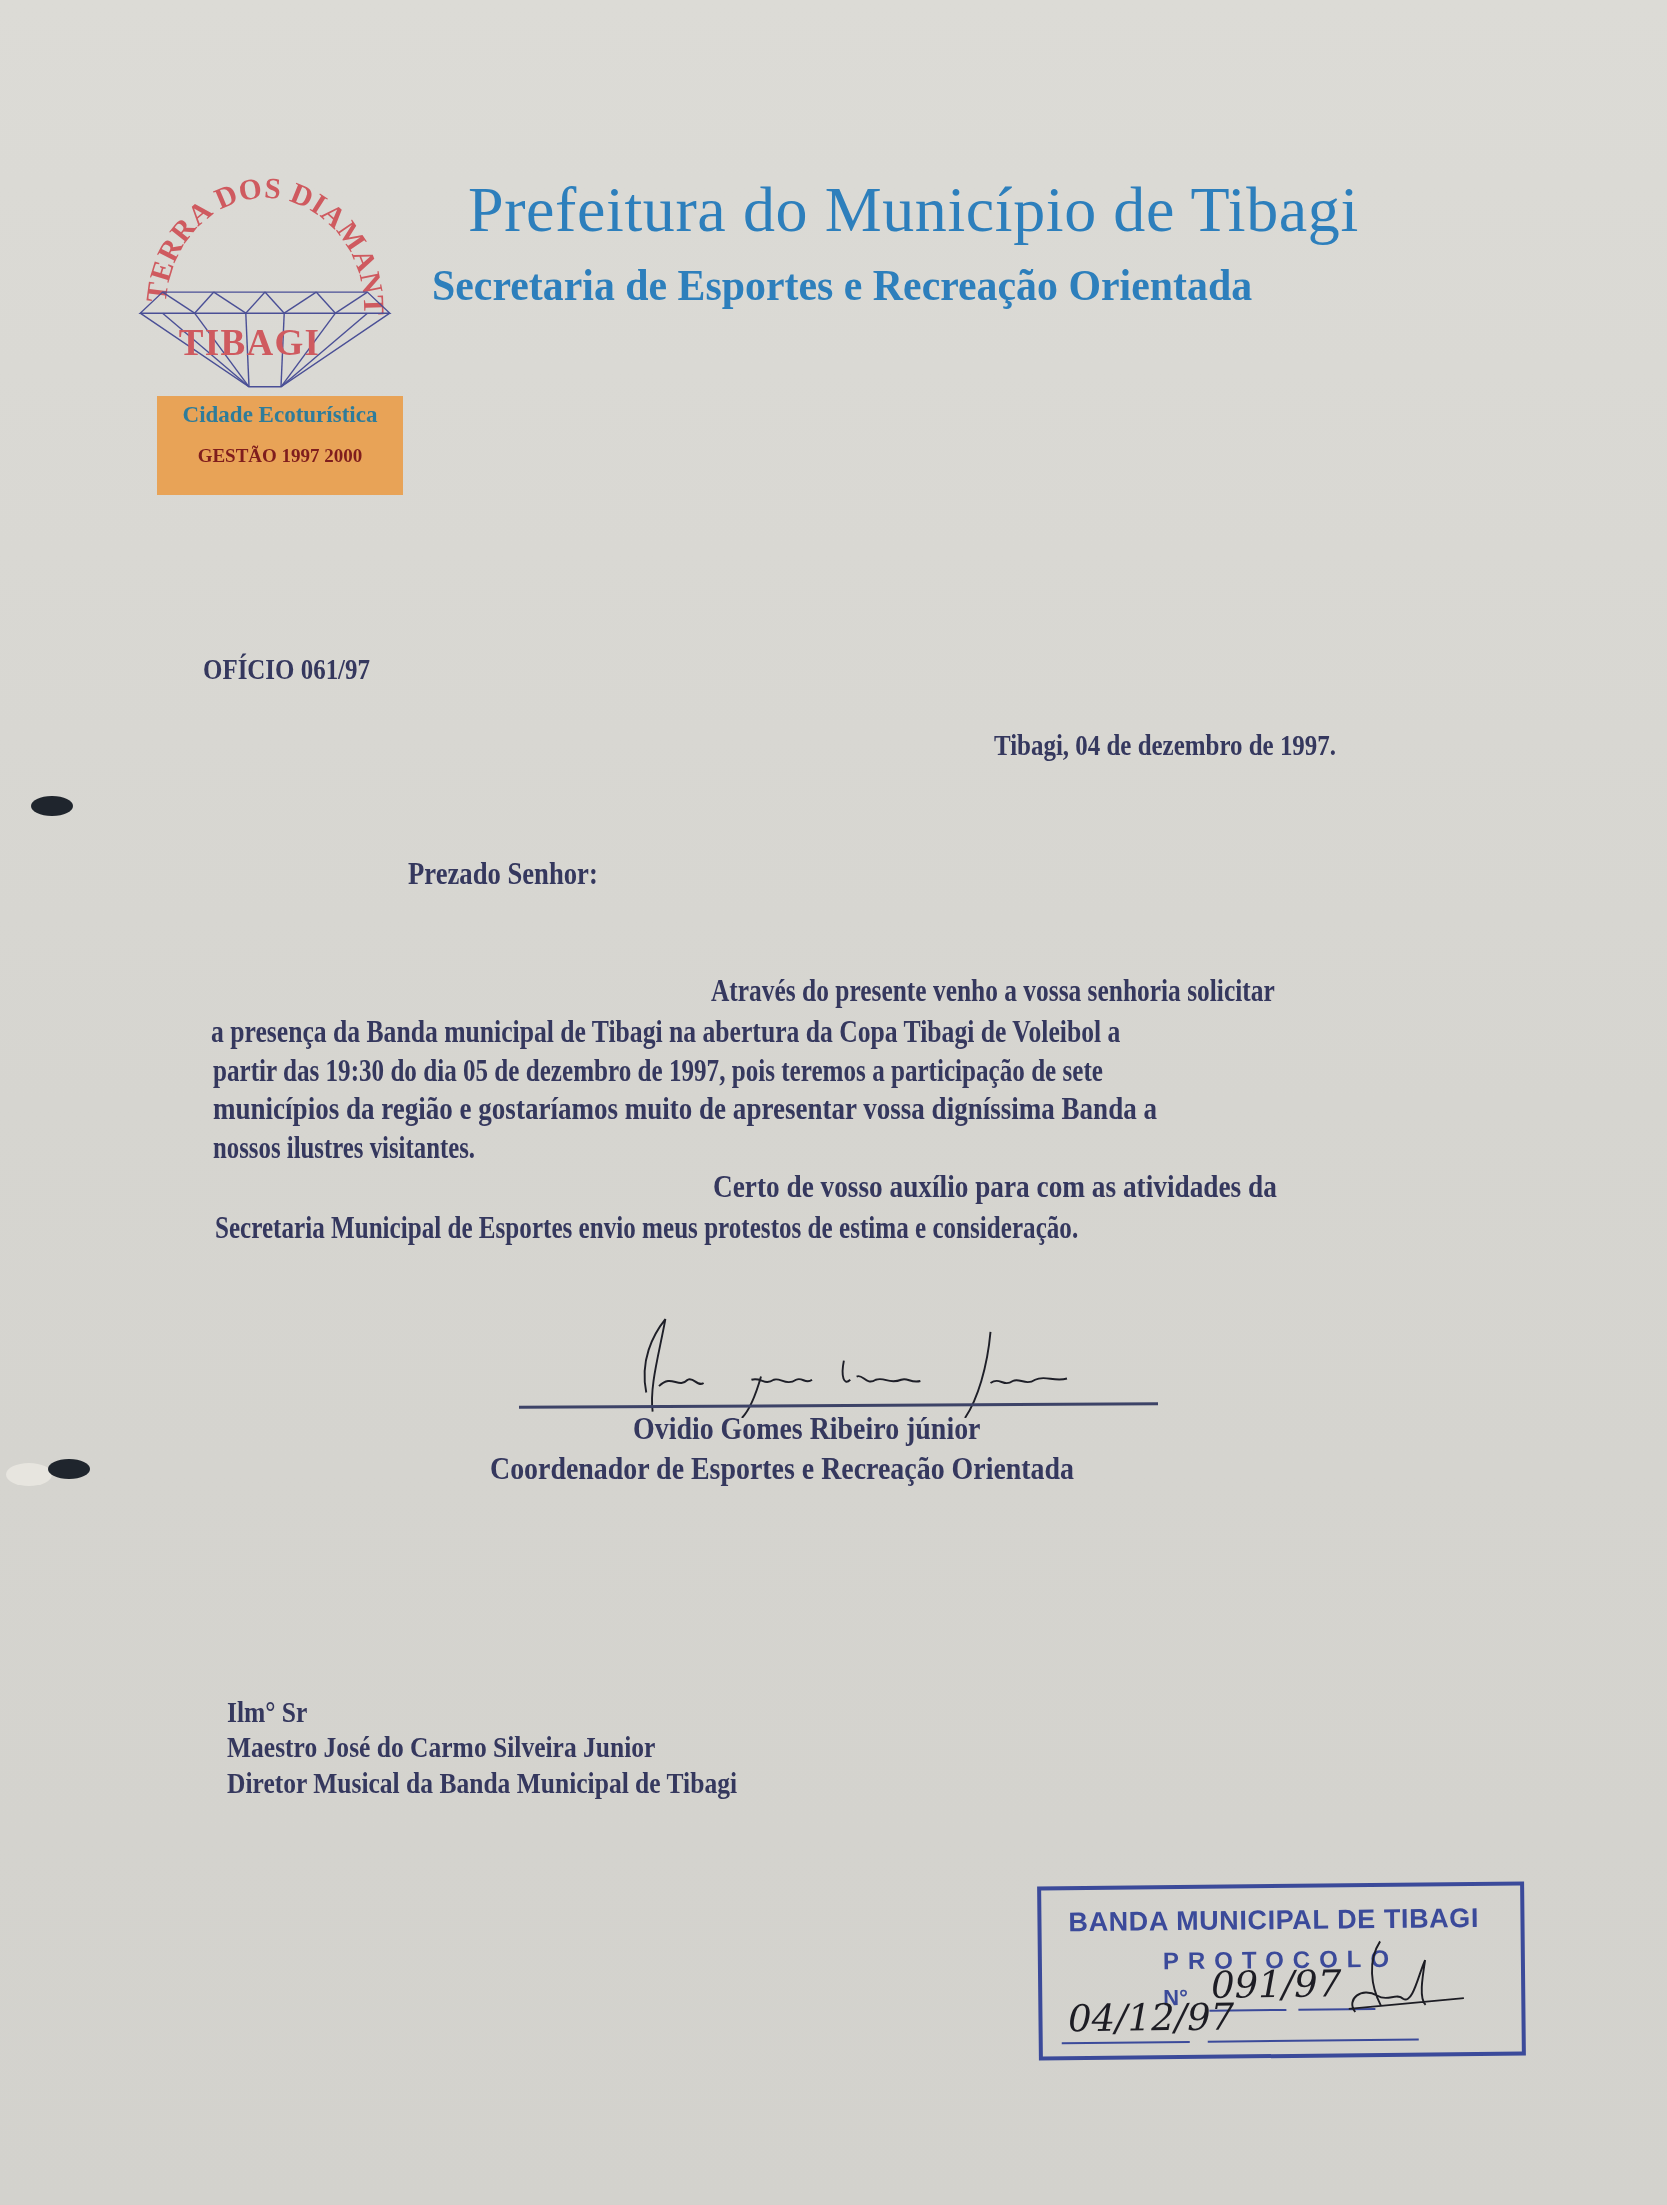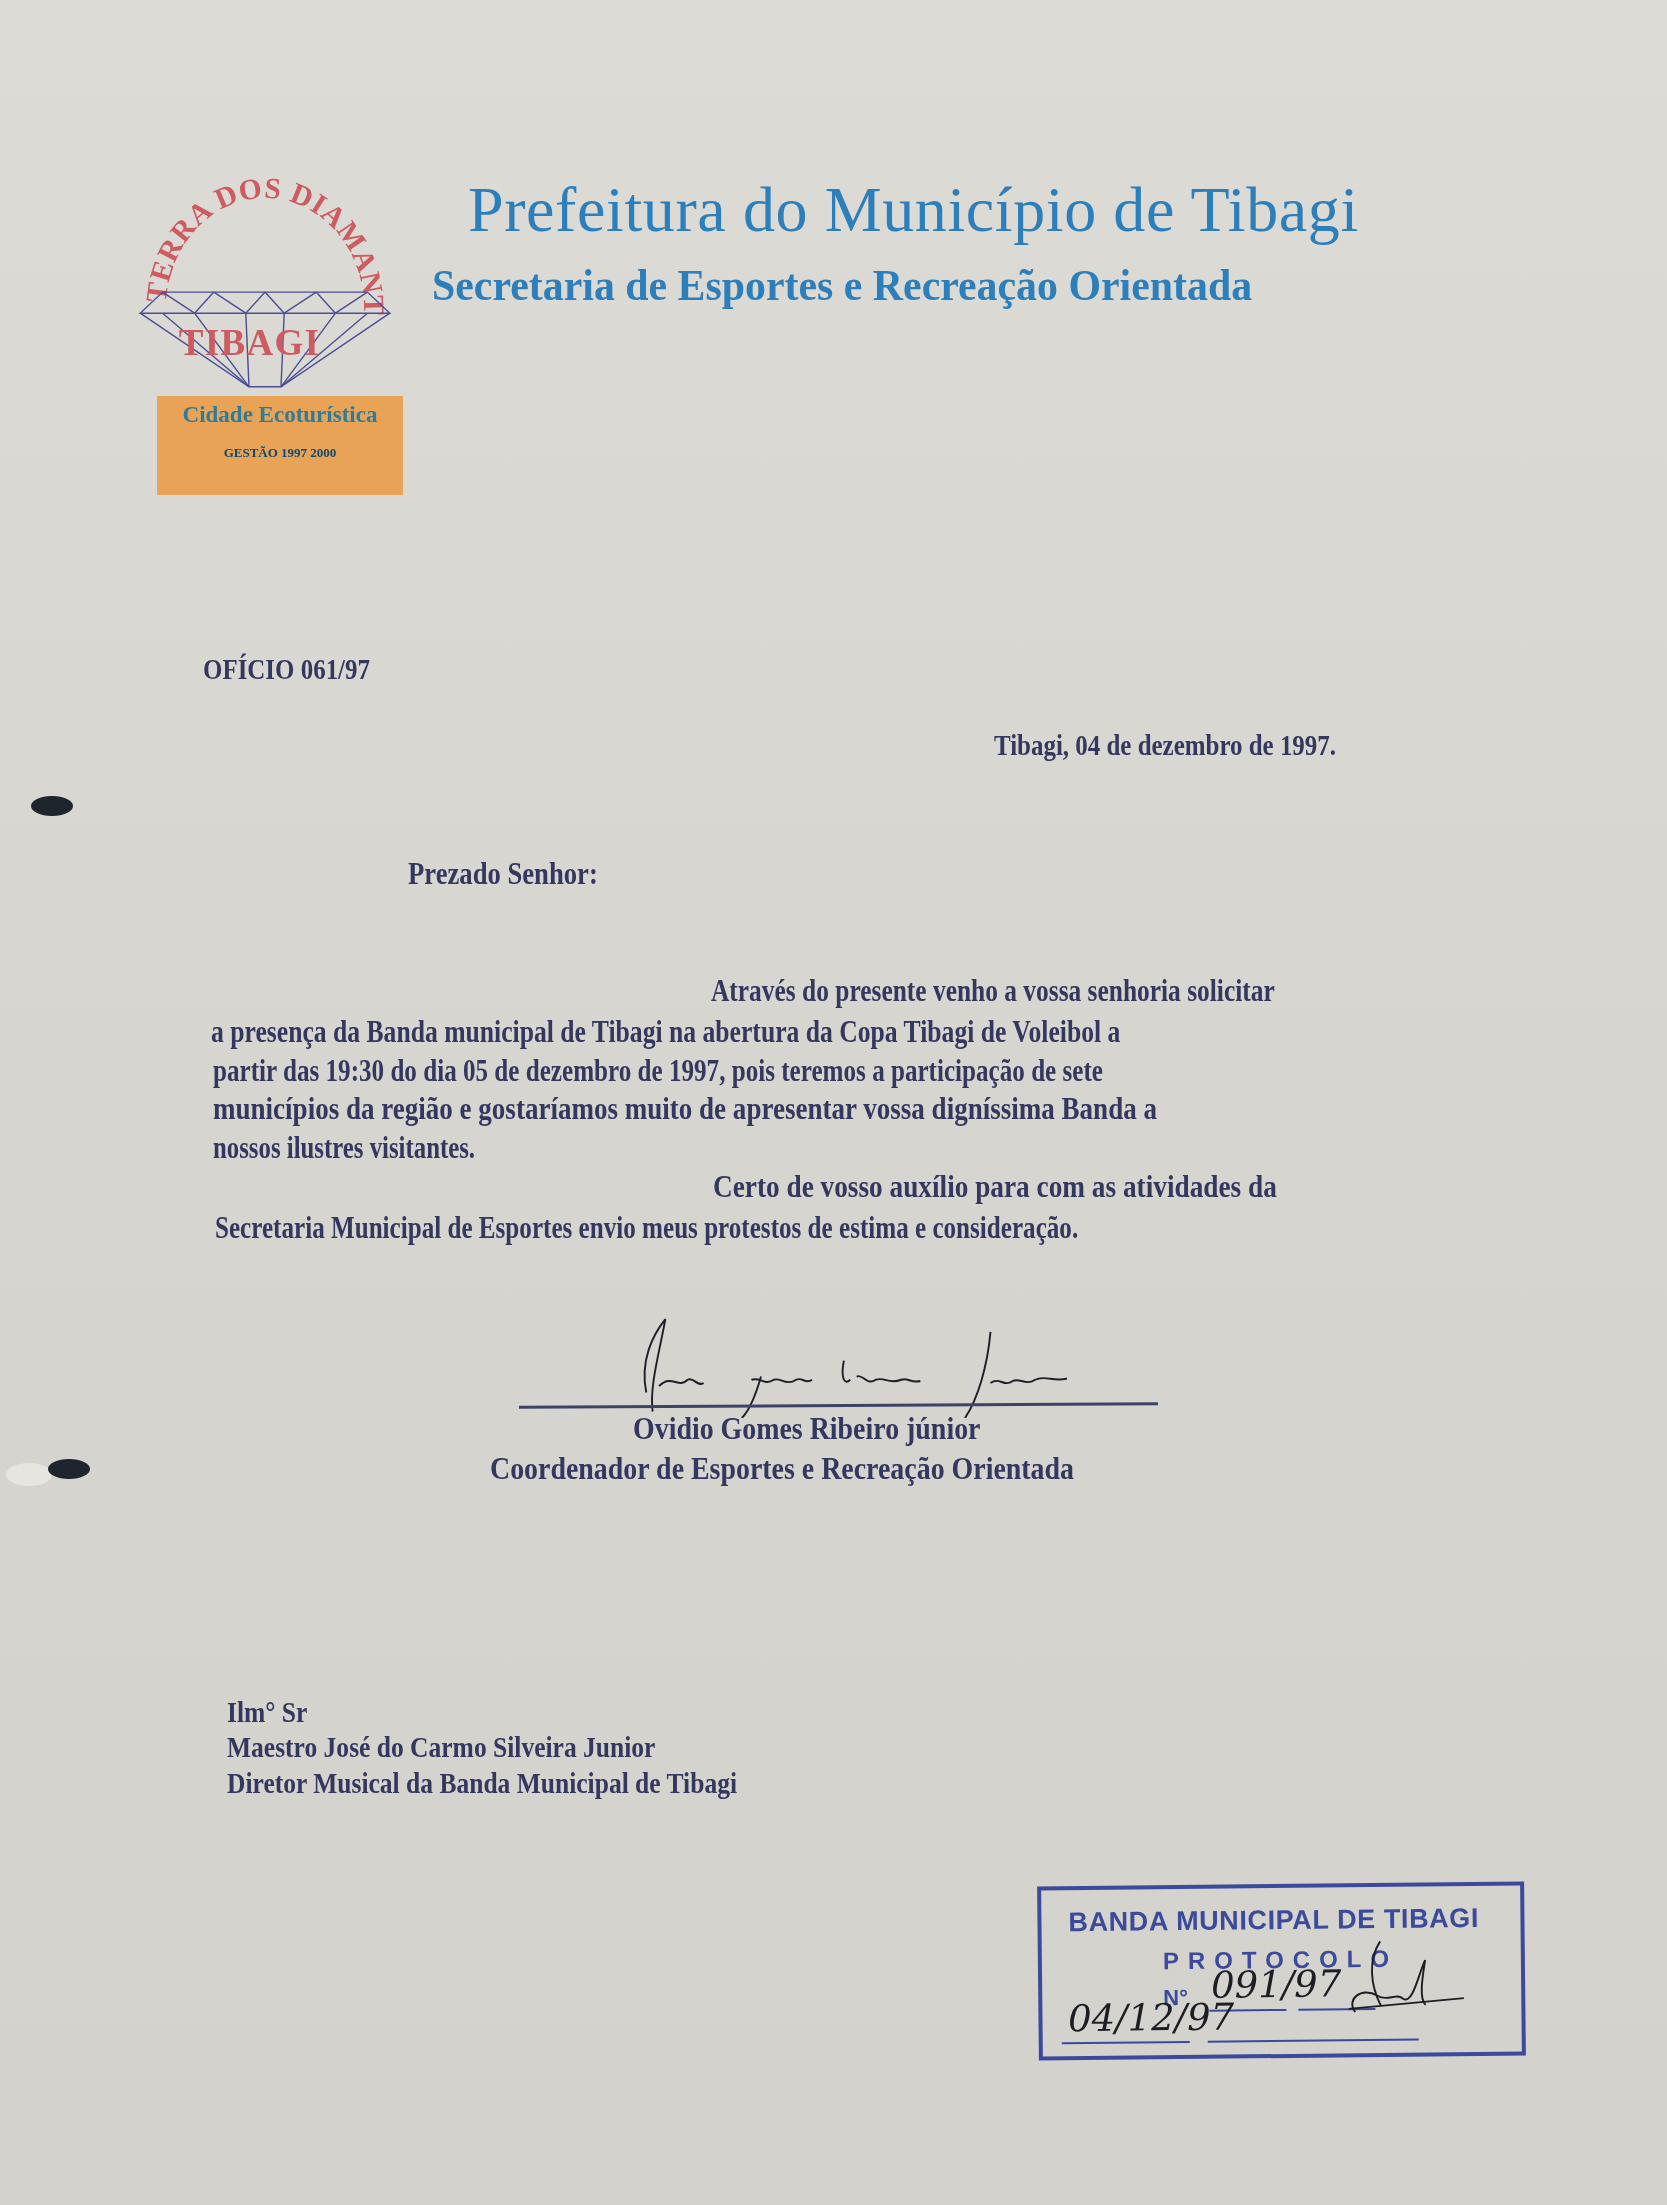--- a/index.html
+++ b/index.html
@@ -11,21 +11,21 @@
     color:#35385e;
   }
   .abs { position:absolute; }
   .punch { position:absolute; border-radius:50%; background:#1f252d; }
   .punch-ghost { position:absolute; border-radius:50%; background:#e7e5df; }
 
   
   #logo { left:137px; top:150px; width:256px; height:345px; }
   .logo-box { position:absolute; left:20px; top:246px; width:246px; height:99px; background:#e8a357; }
   .logo-line1 { position:absolute; left:0; top:6.4px; width:100%; text-align:center; font-weight:bold; font-size:23px; color:#2e7c9a; }
-  .logo-line2 { position:absolute; left:0; top:49px; width:100%; text-align:center; font-weight:bold; font-size:13px; color:#0c4a6e; }
+  .logo-line2 { position:absolute; left:0; top:49px; width:100%; text-align:center; font-weight:bold; font-size:19px; color:#7f1d1d; }
   .logo-tibagi { position:absolute; left:39px; top:171px; width:147px; text-align:center; font-weight:bold; font-size:37px; color:#cf5a5f; letter-spacing:1.3px; }
 
   
   .head-title { left:432px; top:173px; font-size:64px; color:#2d7fbc; white-space:nowrap; letter-spacing:0.6px;margin-left:36px; }
   .head-sub { left:432px; top:259px; font-size:45px; font-weight:bold; color:#2d7fbc; white-space:nowrap; transform-origin:left top; transform:scaleX(0.93); }
 
   .bold { font-weight:bold; white-space:nowrap; }
   .oficio { left:203px; top:653px; font-size:29px; transform-origin:left top; transform:scaleX(0.86); }
   .date { left:994px; top:729px; font-size:29px; transform-origin:left top; transform:scaleX(0.86); }
   .salutation { left:408px; top:856px; font-size:31px; transform-origin:left top; transform:scaleX(0.86); }

